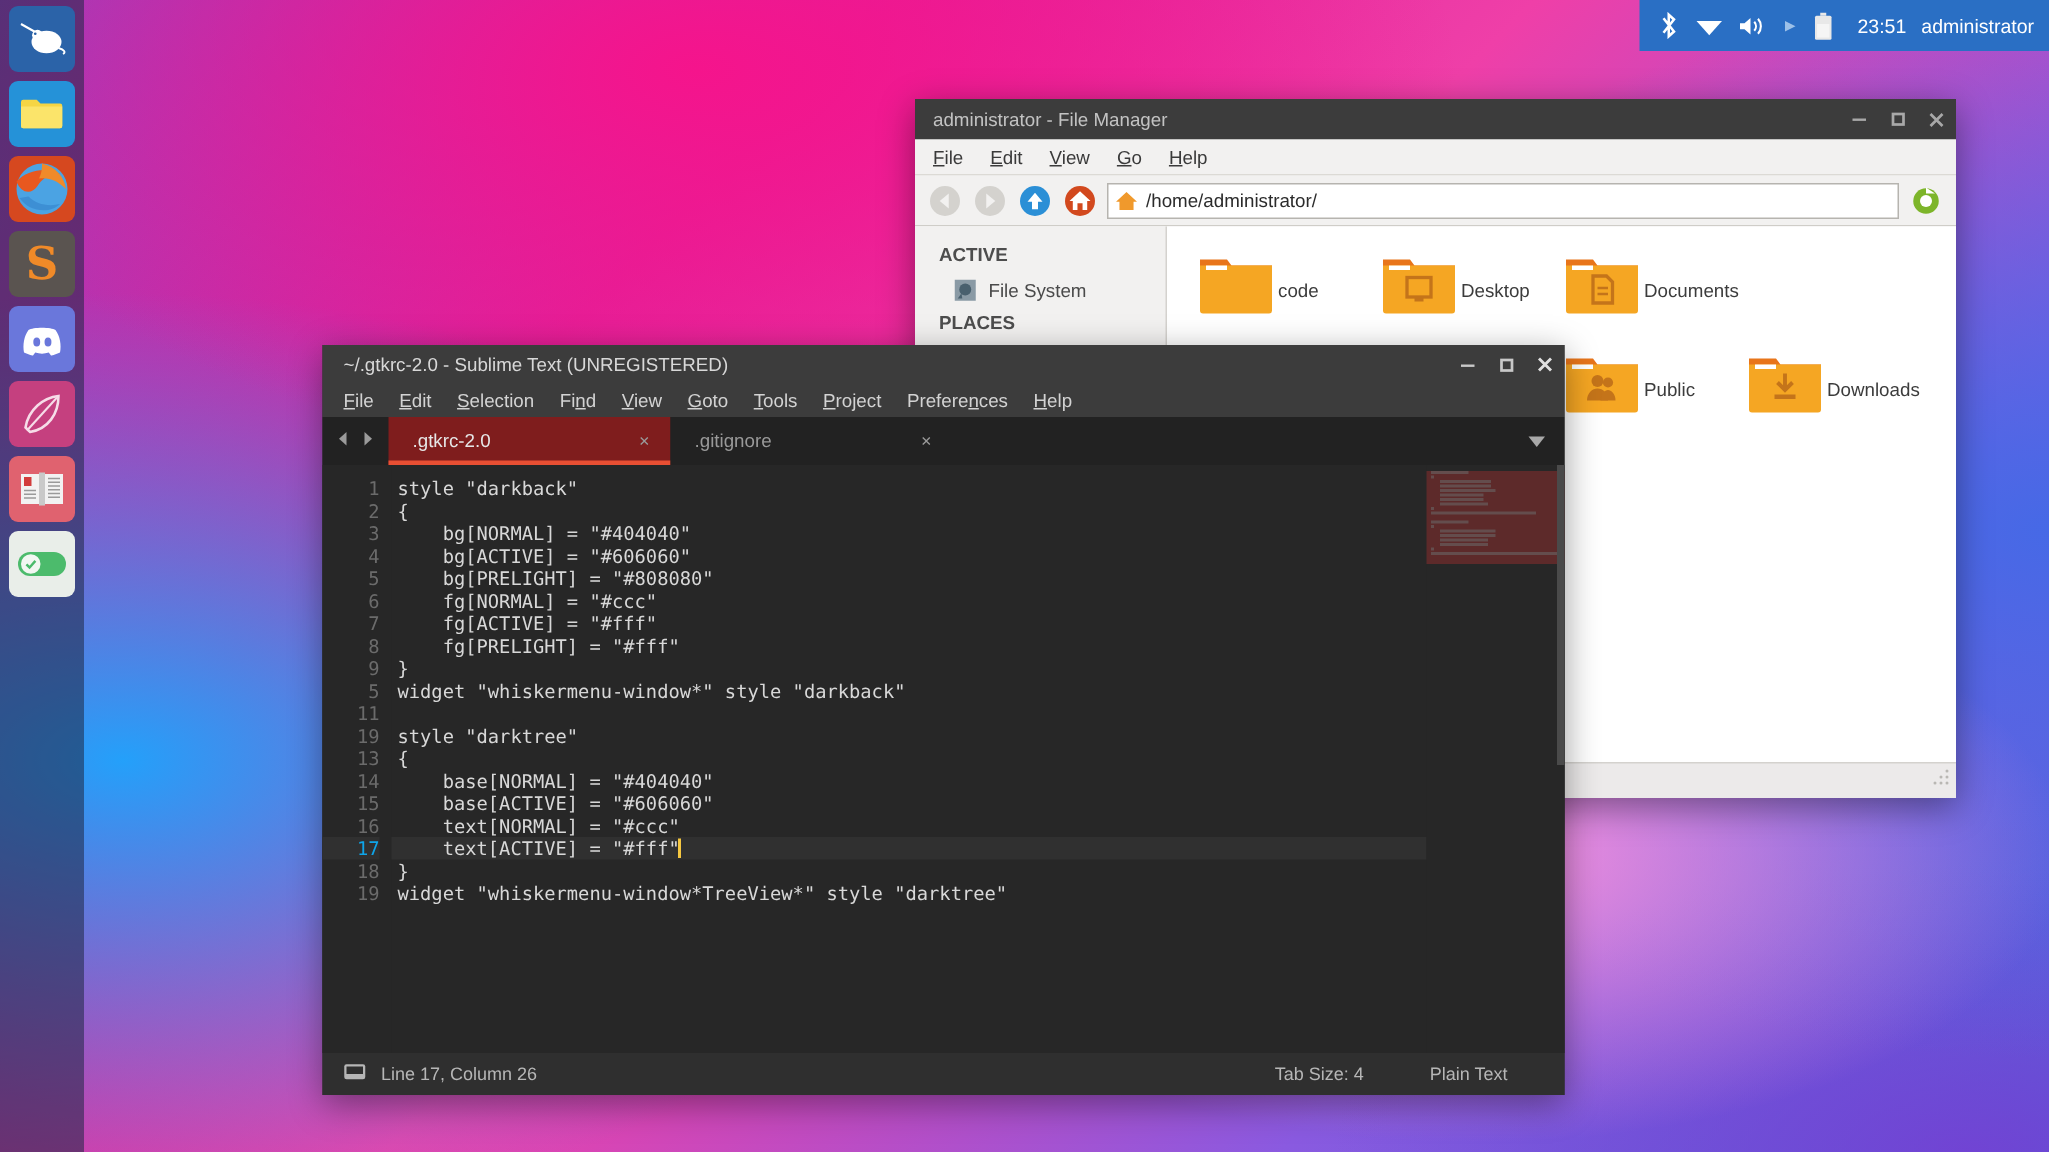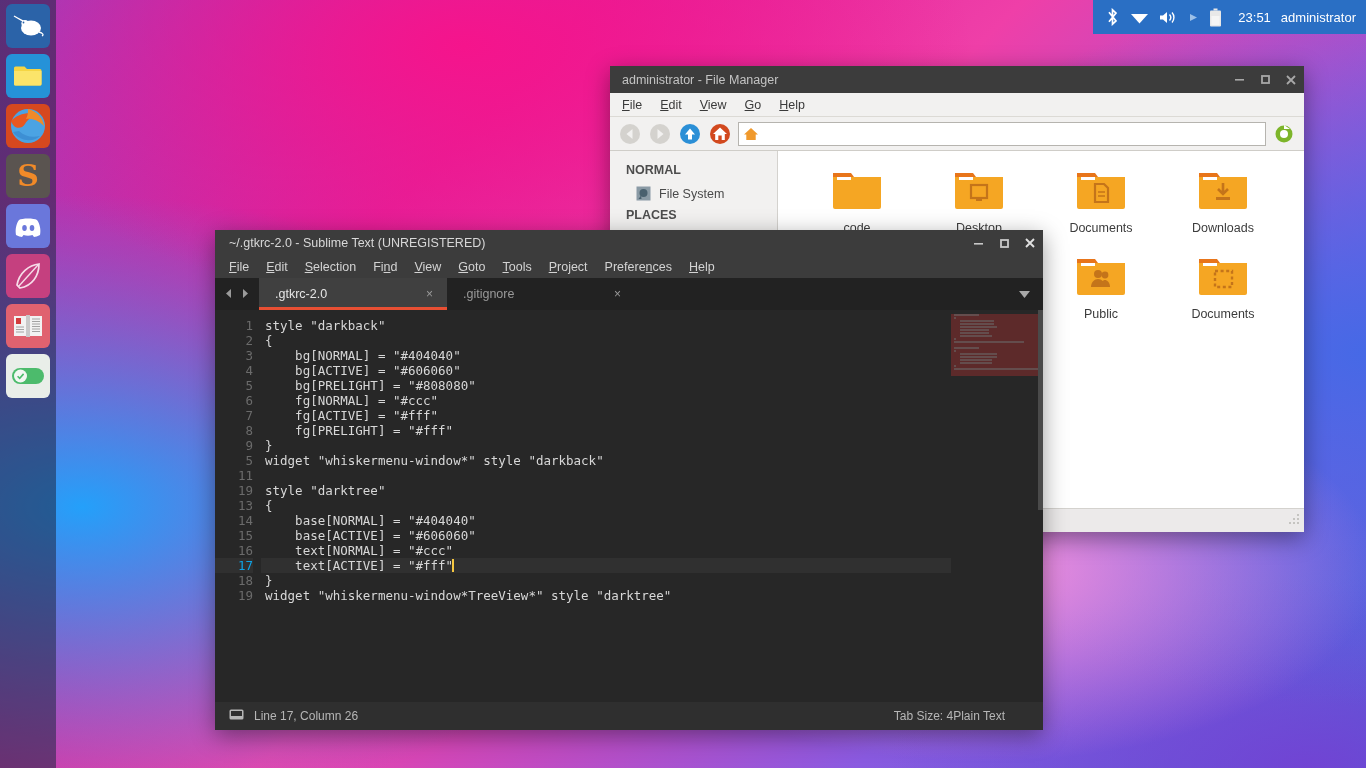--- a/index.html
+++ b/index.html
@@ -92,21 +92,21 @@
   #fm-pathbar .pb-text { flex:1; }
   #fm-body { display:flex; height: calc(466px - 27px - 24px - 34px - 24px); background:#fff; }
   #fm-sidebar {
     width: 168px; background:#f2f1f0; border-right:1px solid #d4d2ce;
     padding: 8px 0 0 0; font-size:12.5px; color:#4a4a4a;
   }
   .fm-sb-head { font-weight:bold; color:#4d4d4d; padding: 4px 0 6px 16px; font-size:12.5px;}
   .fm-sb-item { display:flex; align-items:center; gap:8px; padding: 3px 0 3px 26px; color:#4a4a4a; }
   #fm-main { flex:1; background:#ffffff; padding: 10px 0 0 0; position:relative; }
   .fm-grid { display:flex; flex-wrap:wrap; align-content:flex-start; padding-left: 18px; }
-  .fm-icon { width: 122px; display:flex; flex-direction:column; align-items:center; padding: 6px 0 12px 0; }
+  .fm-icon { width: 122px; display:flex; align-items:center; padding: 6px 0 12px 0; }
   .fm-icon .lbl { margin-top:6px; font-size:12.5px; color:#3c3c3c; }
   #fm-statusbar { height:24px; background:#eceaea; border-top:1px solid #d4d2ce; position:relative; }
   #fm-grip { position:absolute; right:4px; bottom:3px; }
 
   
   #sublime { left: 215px; top: 230px; width: 828px; height: 500px; background:#272727; }
   #st-titlebar { background:#3c3c3c; color:#d4d4d4; padding-left: 14px; height:26px; }
   #st-titlebar .t { font-size:12.5px; color:#d8d8d8; }
   #st-menubar {
     height:22px; background:#3c3c3c; display:flex; align-items:center;
@@ -115,21 +115,21 @@
   #st-menubar span u { text-decoration: underline; }
   #st-tabbar {
     height: 32px; background:#222222; display:flex; align-items:stretch;
     position:relative;
   }
   .st-tabarrows { display:flex; align-items:center; gap:6px; padding: 0 9px 0 9px; }
   .st-tab {
     display:flex; align-items:center; padding: 0 14px 0 16px; gap: 40px;
     font-size:12.5px; position:relative; min-width: 188px;
   }
-  .st-tab.active { background:#404040; color:#e6e6e6; }
+  .st-tab.active { background:#7f1d1d; color:#e6e6e6; }
   .st-tab.inactive { background:#222222; color:#999999;text-align:center; }
   .st-tab .x { color:#9a9a9a; font-size:12px; margin-left:auto; }
   .st-tab.active::after {
     content:""; position:absolute; left:0; right:0; bottom:0; height:3px; background:#e84f33;
   }
   #st-tabmenu { margin-left:auto; display:flex; align-items:center; padding-right: 12px; }
   #st-editor { height: calc(500px - 26px - 22px - 32px - 28px); display:flex; background:#272727; position:relative; }
   #st-gutter {
     width: 46px; text-align:right; padding: 8px 8px 0 0;
     font-family:"DejaVu Sans Mono", monospace; font-size:12.5px; color:#6b6b6b;
@@ -150,21 +150,21 @@
     width: 92px; background:#272727; padding-top: 4px; position:relative;
   }
   #st-mm-view { position:absolute; left:0; top:4px; width:92px; height:62px; background:#5d2a2a; }
   .mm-line { height:2px; margin: 0 0 1px 4px; background:#6a6a6a; opacity:0.55; }
   #st-scrollbar { position:absolute; right:0; top:0; width:5px; height:100%; }
   #st-scrollbar .thumb { position:absolute; top:0; width:5px; height:200px; background:#4a4a4a; }
   #st-statusbar {
     height: 28px; background:#2f2f2f; display:flex; align-items:center;
     padding: 0 16px 0 14px; font-size:12px; color:#b6b6b6; gap: 10px;
   }
-  #st-statusbar .right { margin-left:auto; display:flex; padding-right: 22px; }
+  #st-statusbar .right { margin-left:auto; display:flex; gap: 44px; padding-right: 22px; }
 </style>
 </head>
 <body>
 
 <div id="desktop"></div>
 
 <div id="top-panel">
   <span class="tray-ico">
     <svg width="15" height="18" viewBox="0 0 15 18">
         <path d="M4 4.2 11 13 7.5 16.2V1.8L11 5 4 13.8" fill="none" stroke="#fff" stroke-width="1.7"></path>
@@ -324,33 +324,34 @@
       <svg width="22" height="22" viewBox="0 0 22 22">
           <circle cx="11" cy="11" r="10" fill="#d2491e"></circle>
           <path d="M11 4.5 L18 11 L15.8 11 L15.8 17 L6.2 17 L6.2 11 L4 11 Z" fill="#fff"></path>
           <rect x="9.3" y="12.5" width="3.4" height="4.5" fill="#d2491e"></rect>
         </svg>
     </span>
     <div id="fm-pathbar">
       <svg width="16" height="14" viewBox="0 0 16 14">
           <path d="M8 1 L15 7.5 L12.7 7.5 L12.7 13 L3.3 13 L3.3 7.5 L1 7.5 Z" fill="#f0992c"></path>
         </svg>
+      <span class="pb-text">/home/administrator/</span>
     </div>
     <span class="fm-navbtn">
       <svg width="20" height="20" viewBox="0 0 20 20">
           <circle cx="10" cy="10" r="8.5" fill="#7db52a"></circle>
           <circle cx="10" cy="10" r="4" fill="#fff"></circle>
           <path d="M10 1 L16 5 L10 5 Z" fill="#fff"></path>
         </svg>
     </span>
   </div>
 
   <div id="fm-body">
     <div id="fm-sidebar">
-      <div class="fm-sb-head">NORMAL</div>
+      <div class="fm-sb-head">ACTIVE</div>
       <div class="fm-sb-item">
         <svg width="15" height="15" viewBox="0 0 15 15">
             <rect x="0.5" y="0.5" width="14" height="14" fill="#8a9aa5"></rect>
             <circle cx="7.5" cy="7" r="4" fill="#49606e"></circle>
             <path d="M5 9.5 L2.5 13 L5.5 13 Z" fill="#49606e"></path>
           </svg>
         <span>File System</span>
       </div>
       <div class="fm-sb-head">PLACES</div>
     </div>
@@ -380,44 +381,44 @@
 
         <div class="fm-icon">
           <svg width="56" height="48" viewBox="0 0 56 48">
             <path d="M4 6h18l3 4h27v4H4z" fill="#e8751a"></path>
             <path d="M4 10h48v30a2 2 0 0 1-2 2H6a2 2 0 0 1-2-2z" fill="#f5a623"></path>
             <rect x="8" y="10" width="14" height="3" fill="#fff"></rect>
             <path d="M22 17h9l4 4v14H22z" fill="none" stroke="#c4741a" stroke-width="2.2"></path>
             <path d="M25 25h7M25 29h7" stroke="#c4741a" stroke-width="1.6"></path>
           </svg>
           <span class="lbl">Documents</span>
-        </div>
-
-        <div class="fm-icon">
-          <svg width="56" height="48" viewBox="0 0 56 48">
-            <path d="M4 6h18l3 4h27v4H4z" fill="#e8751a"></path>
-            <path d="M4 10h48v30a2 2 0 0 1-2 2H6a2 2 0 0 1-2-2z" fill="#f5a623"></path>
-            <rect x="8" y="10" width="14" height="3" fill="#fff"></rect>
-            <path d="M28 16 L28 26 M23 22 L28 27 L33 22" stroke="#c4741a" stroke-width="2.6" fill="none"></path>
-            <rect x="21" y="30" width="14" height="3" fill="#c4741a"></rect>
-          </svg>
-          <span class="lbl">Downloads</span>
         </div>
 
         <div class="fm-icon" style="margin-left:244px;">
           <svg width="56" height="48" viewBox="0 0 56 48">
             <path d="M4 6h18l3 4h27v4H4z" fill="#e8751a"></path>
             <path d="M4 10h48v30a2 2 0 0 1-2 2H6a2 2 0 0 1-2-2z" fill="#f5a623"></path>
             <rect x="8" y="10" width="14" height="3" fill="#fff"></rect>
             <circle cx="25" cy="21" r="4" fill="#c4741a"></circle>
               <circle cx="32" cy="22" r="3.4" fill="#c4741a"></circle>
             <path d="M18 34c0-5 3.5-8 7-8s7 3 7 8z" fill="#c4741a"></path>
             <path d="M27 34c0-4.5 3-7 5-7s5 2.5 5 7z" fill="#c4741a"></path>
           </svg>
           <span class="lbl">Public</span>
+        </div>
+
+        <div class="fm-icon">
+          <svg width="56" height="48" viewBox="0 0 56 48">
+            <path d="M4 6h18l3 4h27v4H4z" fill="#e8751a"></path>
+            <path d="M4 10h48v30a2 2 0 0 1-2 2H6a2 2 0 0 1-2-2z" fill="#f5a623"></path>
+            <rect x="8" y="10" width="14" height="3" fill="#fff"></rect>
+            <path d="M28 16 L28 26 M23 22 L28 27 L33 22" stroke="#c4741a" stroke-width="2.6" fill="none"></path>
+            <rect x="21" y="30" width="14" height="3" fill="#c4741a"></rect>
+          </svg>
+          <span class="lbl">Downloads</span>
         </div>
 
         <div class="fm-icon">
           <svg width="56" height="48" viewBox="0 0 56 48">
             <path d="M4 6h18l3 4h27v4H4z" fill="#e8751a"></path>
             <path d="M4 10h48v30a2 2 0 0 1-2 2H6a2 2 0 0 1-2-2z" fill="#f5a623"></path>
             <rect x="8" y="10" width="14" height="3" fill="#fff"></rect>
             <rect x="20" y="18" width="17" height="16" fill="none" stroke="#c4741a" stroke-width="2.4" stroke-dasharray="3 2.6"></rect>
           </svg>
           <span class="lbl">Documents</span>

